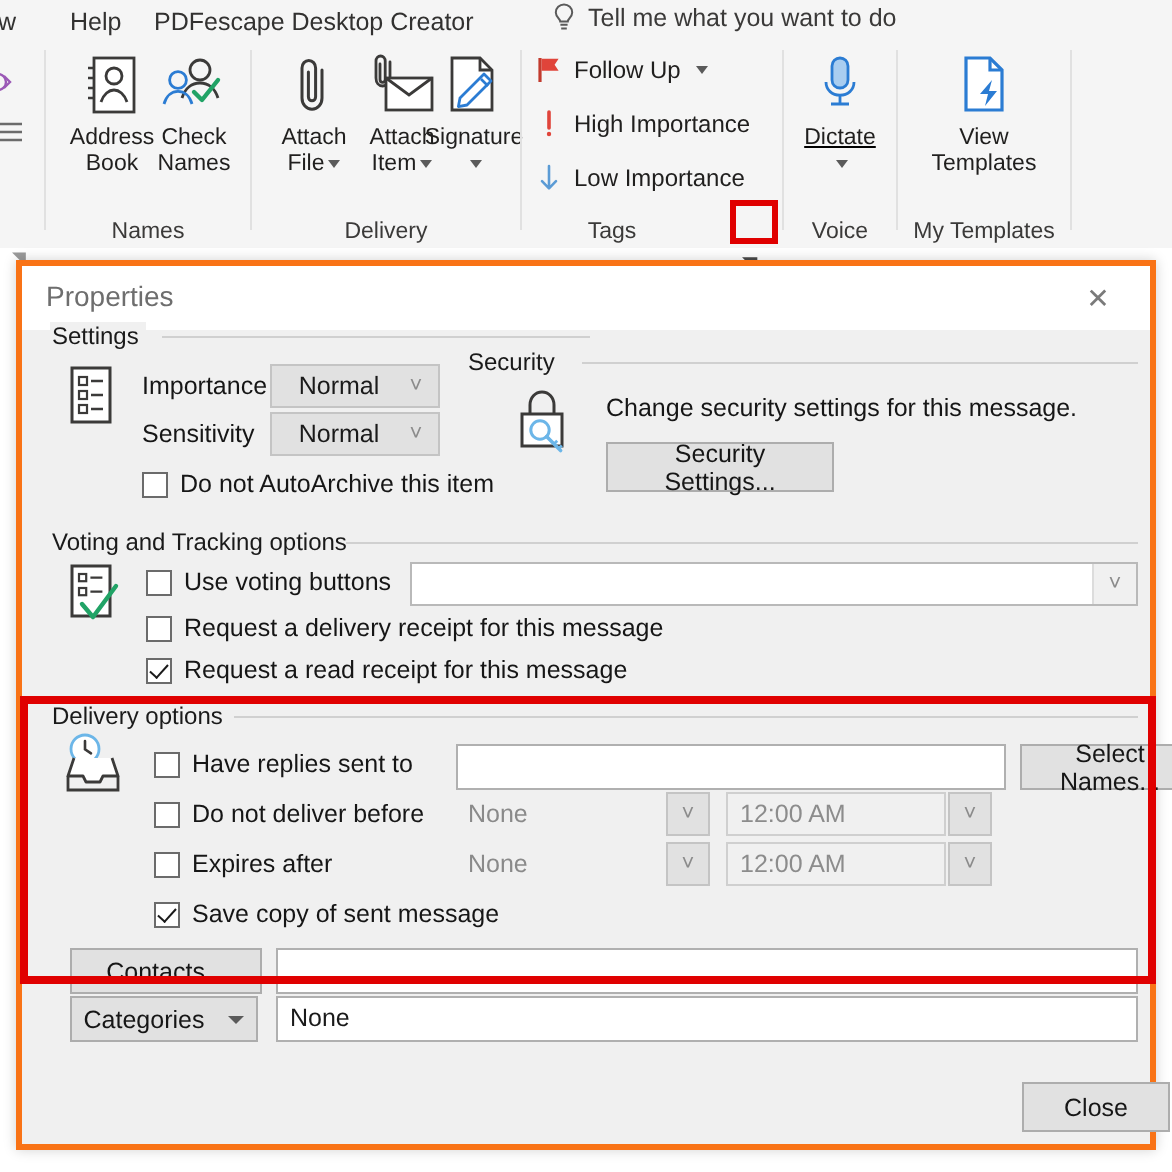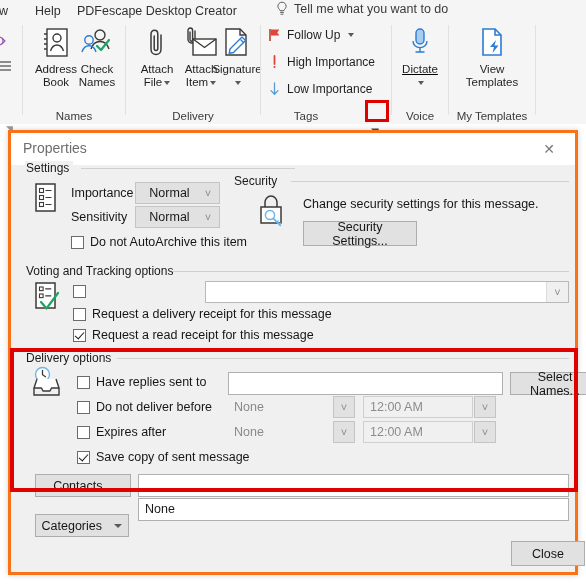--- a/index.html
+++ b/index.html
@@ -407,20 +407,21 @@
       <svg width="32" height="34" viewBox="0 0 32 34">
         <rect x="3" y="2" width="19" height="25" fill="#fff" stroke="#3b3a39" stroke-width="1.5"></rect>
         <rect x="6.5" y="6" width="3.6" height="3.6" fill="none" stroke="#3b3a39" stroke-width="1.1"></rect>
         <rect x="6.5" y="13" width="3.6" height="3.6" fill="none" stroke="#3b3a39" stroke-width="1.1"></rect>
         <path d="M12.2 7.8h6M12.2 14.8h6" stroke="#3b3a39" stroke-width="1.2"></path>
         <path d="M8 21l5.5 6.5L25 12" fill="none" stroke="#21a366" stroke-width="2.2" stroke-linecap="round" stroke-linejoin="round"></path>
       </svg>
     </span>
 
     <span class="cb" style="left:48px;top:14px;"></span>
+    <span class="cb-label" style="left:67px;top:13px;">Use voting buttons</span>
     <div class="combo white" style="left:180px;top:10px;width:364px;height:22px;">
       <span class="cval"></span>
       <span class="carrow chev">˅</span>
     </div>
 
     <span class="cb" style="left:48px;top:37px;"></span>
     <span class="cb-label" style="left:67px;top:36px;">Request a delivery receipt for this message</span>
 
     <span class="cb checked" style="left:48px;top:58px;"></span>
     <span class="cb-label" style="left:67px;top:57px;">Request a read receipt for this message</span>
@@ -474,21 +475,21 @@
 
     <span class="cb checked" style="left:52px;top:93px;"></span>
     <span class="cb-label" style="left:71px;top:92px;">Save copy of sent message</span>
 
     <button class="btn" style="left:10px;top:116px;width:96px;height:23px;">Contacts...</button>
     <div class="tfield" style="left:113px;top:116px;width:431px;height:23px;">
       <div class="tval" style="padding-top:4px;"></div>
     </div>
   </div>
 
-  <button class="btn" style="left:24px;top:381px;width:94px;height:23px;justify-content:flex-end;">
+  <button class="btn" style="left:24px;top:365px;width:94px;height:23px;">
     <span>Categories</span>
     <span class="caret-wide" style="margin-left:12px;"></span>
   </button>
   <div class="tfield" style="left:127px;top:365px;width:431px;height:23px;">
     <div class="tval" style="padding-top:4px;">None</div>
   </div>
 
   <button class="btn" style="left:500px;top:408px;width:74px;height:25px;">Close</button>
 </div>
 

